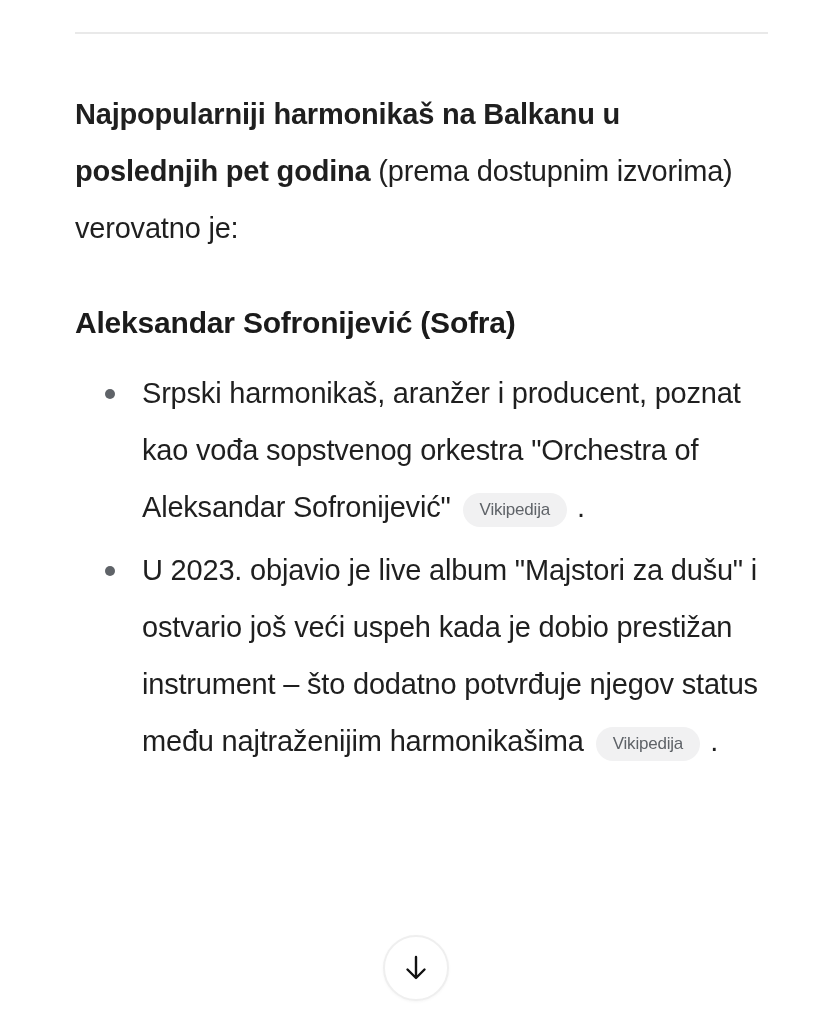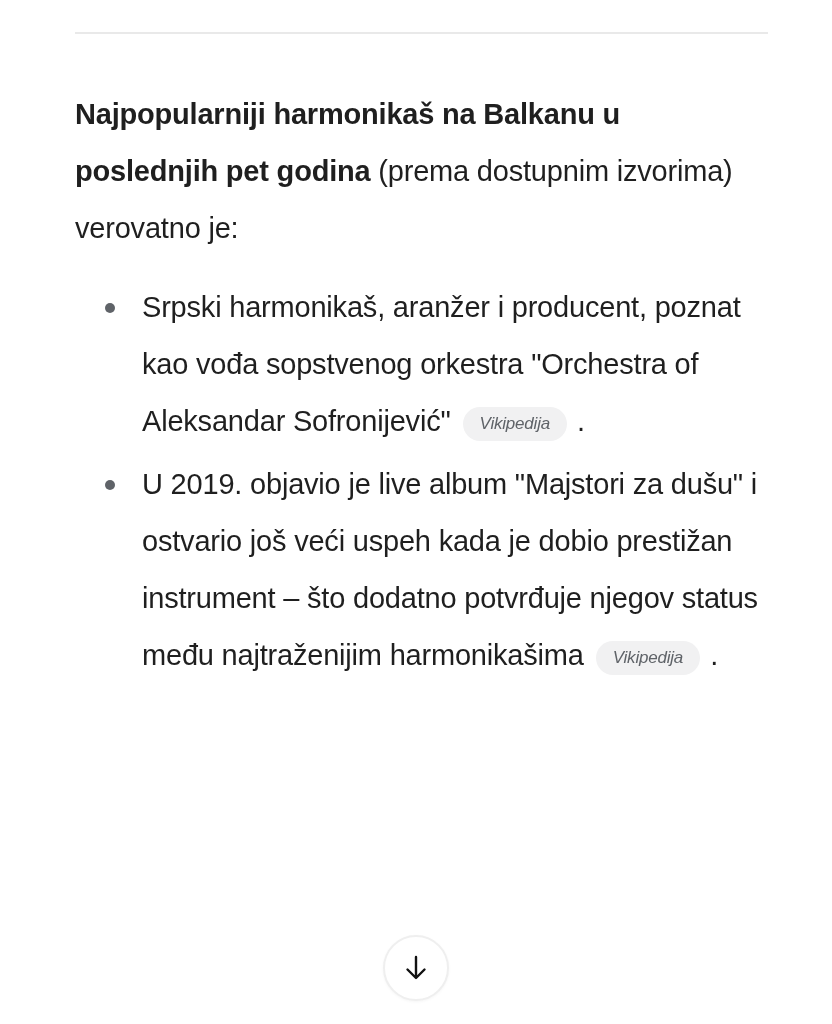--- a/index.html
+++ b/index.html
@@ -71,21 +71,20 @@
     vertical-align: 2px;
     background: #f1f1f2;
     color: #5f6368;
     font-size: 17px;
     line-height: 17px;
     padding: 8px 17px 9px 17px;
     border-radius: 17px;
     margin: 0 2px 0 12px;
     cursor: pointer;
     white-space: nowrap;
-    font-style: italic;
   }
   .suffix { margin-left: 8px; }
   .scroll-btn {
     position: absolute;
     left: 50%;
     top: 935px;
     transform: translateX(-50%);
     width: 66px;
     height: 66px;
     border-radius: 50%;
@@ -103,29 +102,30 @@
 <body>
 
 <div class="page">
 
   <hr class="divider">
 
   <div class="content">
 
     <p class="intro"><span class="bold-lead">Najpopularniji harmonikaš na Balkanu u poslednjih pet godina</span><span> (prema dostupnim izvorima) verovatno je:</span></p>
 
+    <h2 class="section-heading">Aleksandar Sofronijević (Sofra)</h2>
 
     <ul class="bullet-list" id="bullet-list">
         <li class="bullet">
           <span class="dot"></span>
           <span class="bullet-body"><span>Srpski harmonikaš, aranžer i producent, poznat kao vođa sopstvenog orkestra "Orchestra of Aleksandar Sofronijević"</span><span class="badge">Vikipedija</span><span class="suffix">.</span></span>
         </li>
         <li class="bullet">
           <span class="dot"></span>
-          <span class="bullet-body"><span>U 2019. objavio je live album "Majstori za dušu" i ostvario još veći uspeh kada je dobio prestižan instrument – što dodatno potvrđuje njegov status među najtraženijim harmonikašima</span><span class="badge">Vikipedija</span><span class="suffix">.</span></span>
+          <span class="bullet-body"><span>U 2023. objavio je live album "Majstori za dušu" i ostvario još veći uspeh kada je dobio prestižan instrument – što dodatno potvrđuje njegov status među najtraženijim harmonikašima</span><span class="badge">Vikipedija</span><span class="suffix">.</span></span>
         </li>
       </ul>
 
   </div>
 
   <button class="scroll-btn">
     <span>
       <svg width="34" height="34" viewBox="0 0 34 34">
         <path d="M17 6 L17 26 M8.5 18.5 L17 27 L25.5 18.5" stroke="#111111" stroke-width="2.4" fill="none" stroke-linecap="round" stroke-linejoin="round"></path>
       </svg>

